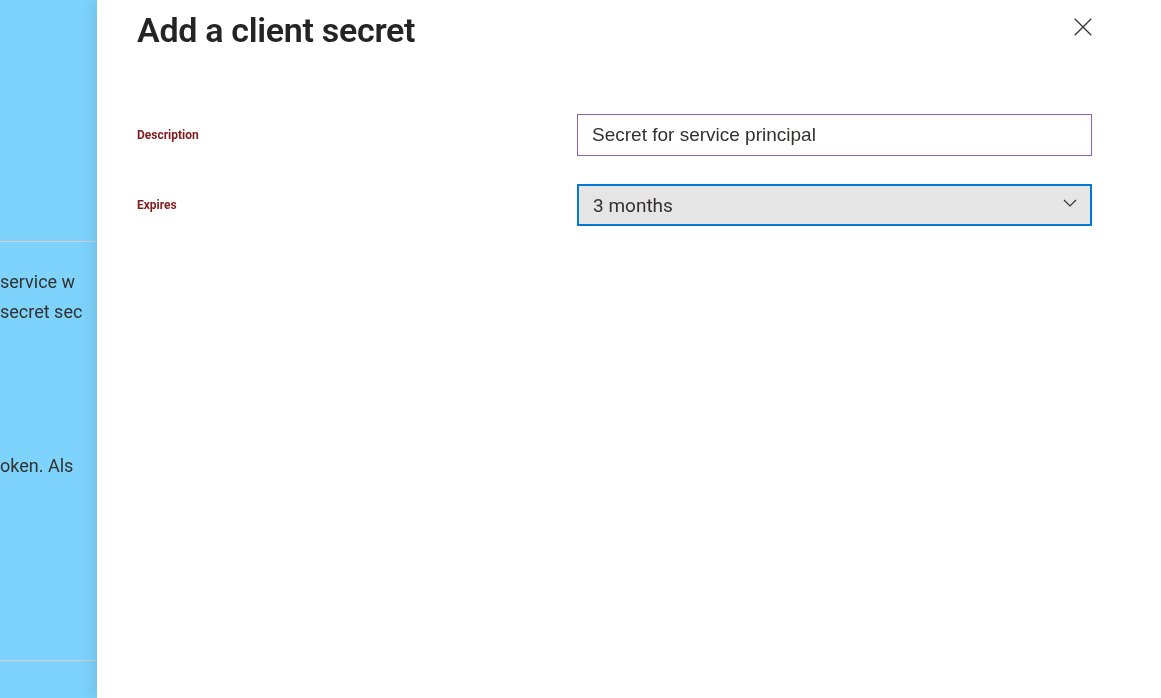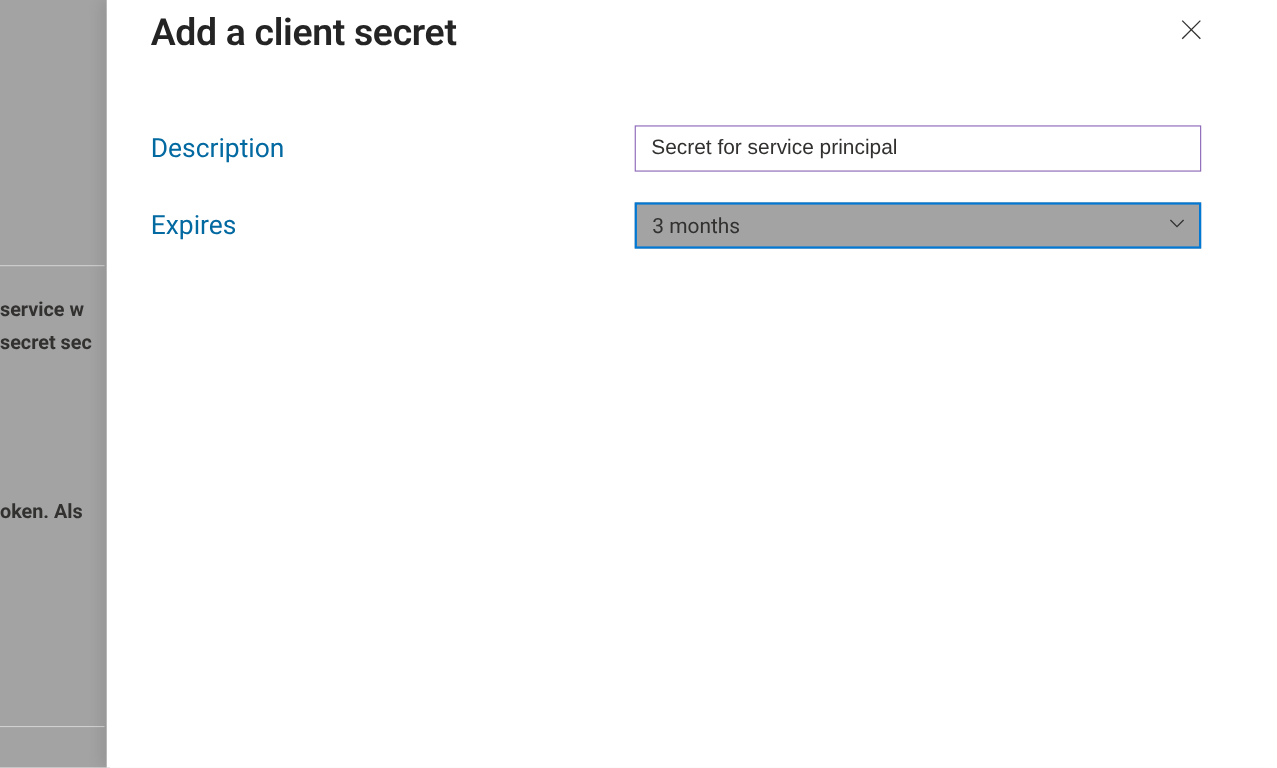--- a/index.html
+++ b/index.html
@@ -14,25 +14,24 @@
       background: #ffffff;
       position: relative;
       overflow: hidden;
     }
     .background-page {
       position: absolute;
       left: 0;
       top: 0;
       width: 100px;
       height: 100%;
-      background: #a3a3a3;
+      background: #7dd3fc;
       color: #323130;
       font-size: 18px;
       line-height: 1.6;
-      font-weight: bold;
     }
     .bg-divider-top {
       position: absolute;
       top: 241px;
       left: 0;
       width: 95px;
       height: 1px;
       background: #d0d0d0;
     }
     .bg-text-1 {
@@ -99,44 +98,44 @@
     .form-area {
       margin-top: 64px;
     }
     .form-row {
       display: flex;
       align-items: center;
       margin-bottom: 28px;
     }
     .form-label {
       width: 440px;
-      font-size: 24px;
-      color: #0369a1;
-      font-weight: 400;
+      font-size: 12px;
+      color: #7f1d1d;
+      font-weight: 700;
     }
     .text-input {
       width: 515px;
       height: 42px;
       border: 1px solid #8862b5;
       background: #ffffff;
       font-size: 19px;
       padding: 0 14px;
       color: #323130;
       outline: none;
       font-family: Liberation Sans, sans-serif;
     }
     .select-wrap {
       position: relative;
       width: 515px;
     }
     .select-input {
       width: 100%;
       height: 42px;
       border: 2px solid #0078d4;
-      background: #a3a3a3;
+      background: #e5e5e5;
       font-size: 19px;
       padding: 0 40px 0 14px;
       color: #323130;
       display: flex;
       align-items: center;
       cursor: pointer;
     }
     .chevron {
       position: absolute;
       right: 14px;

